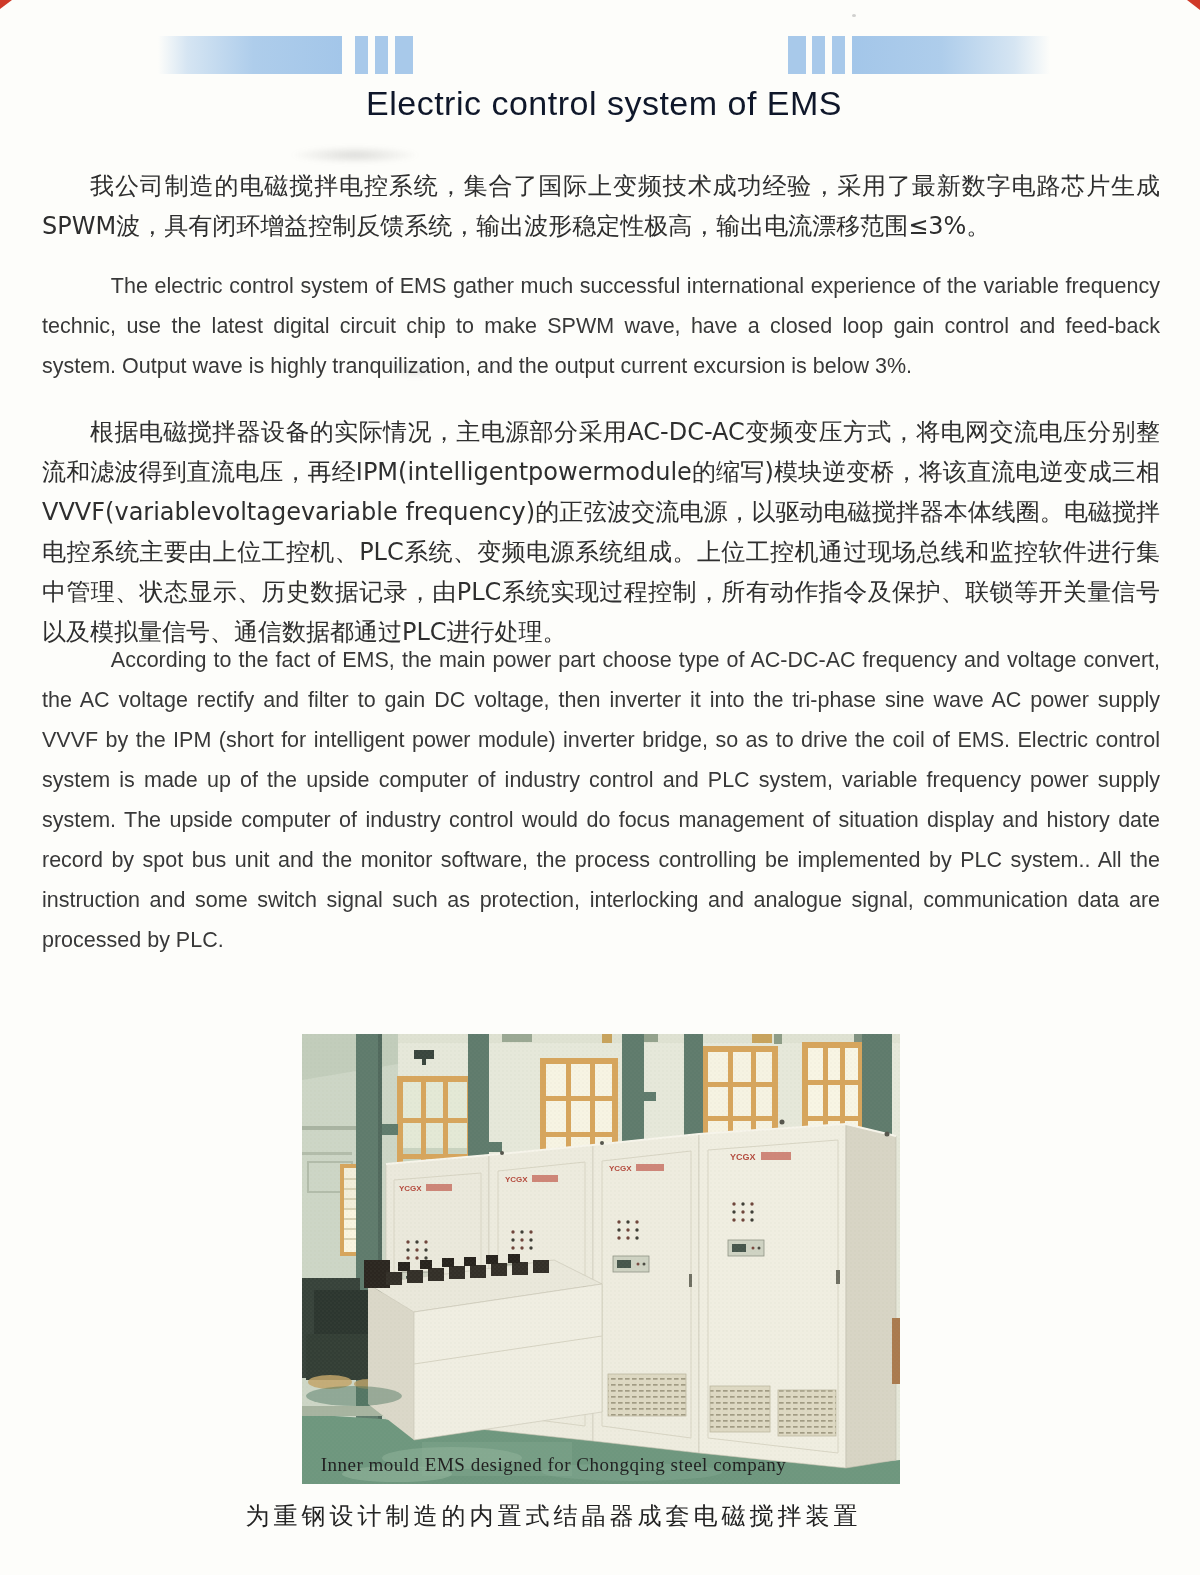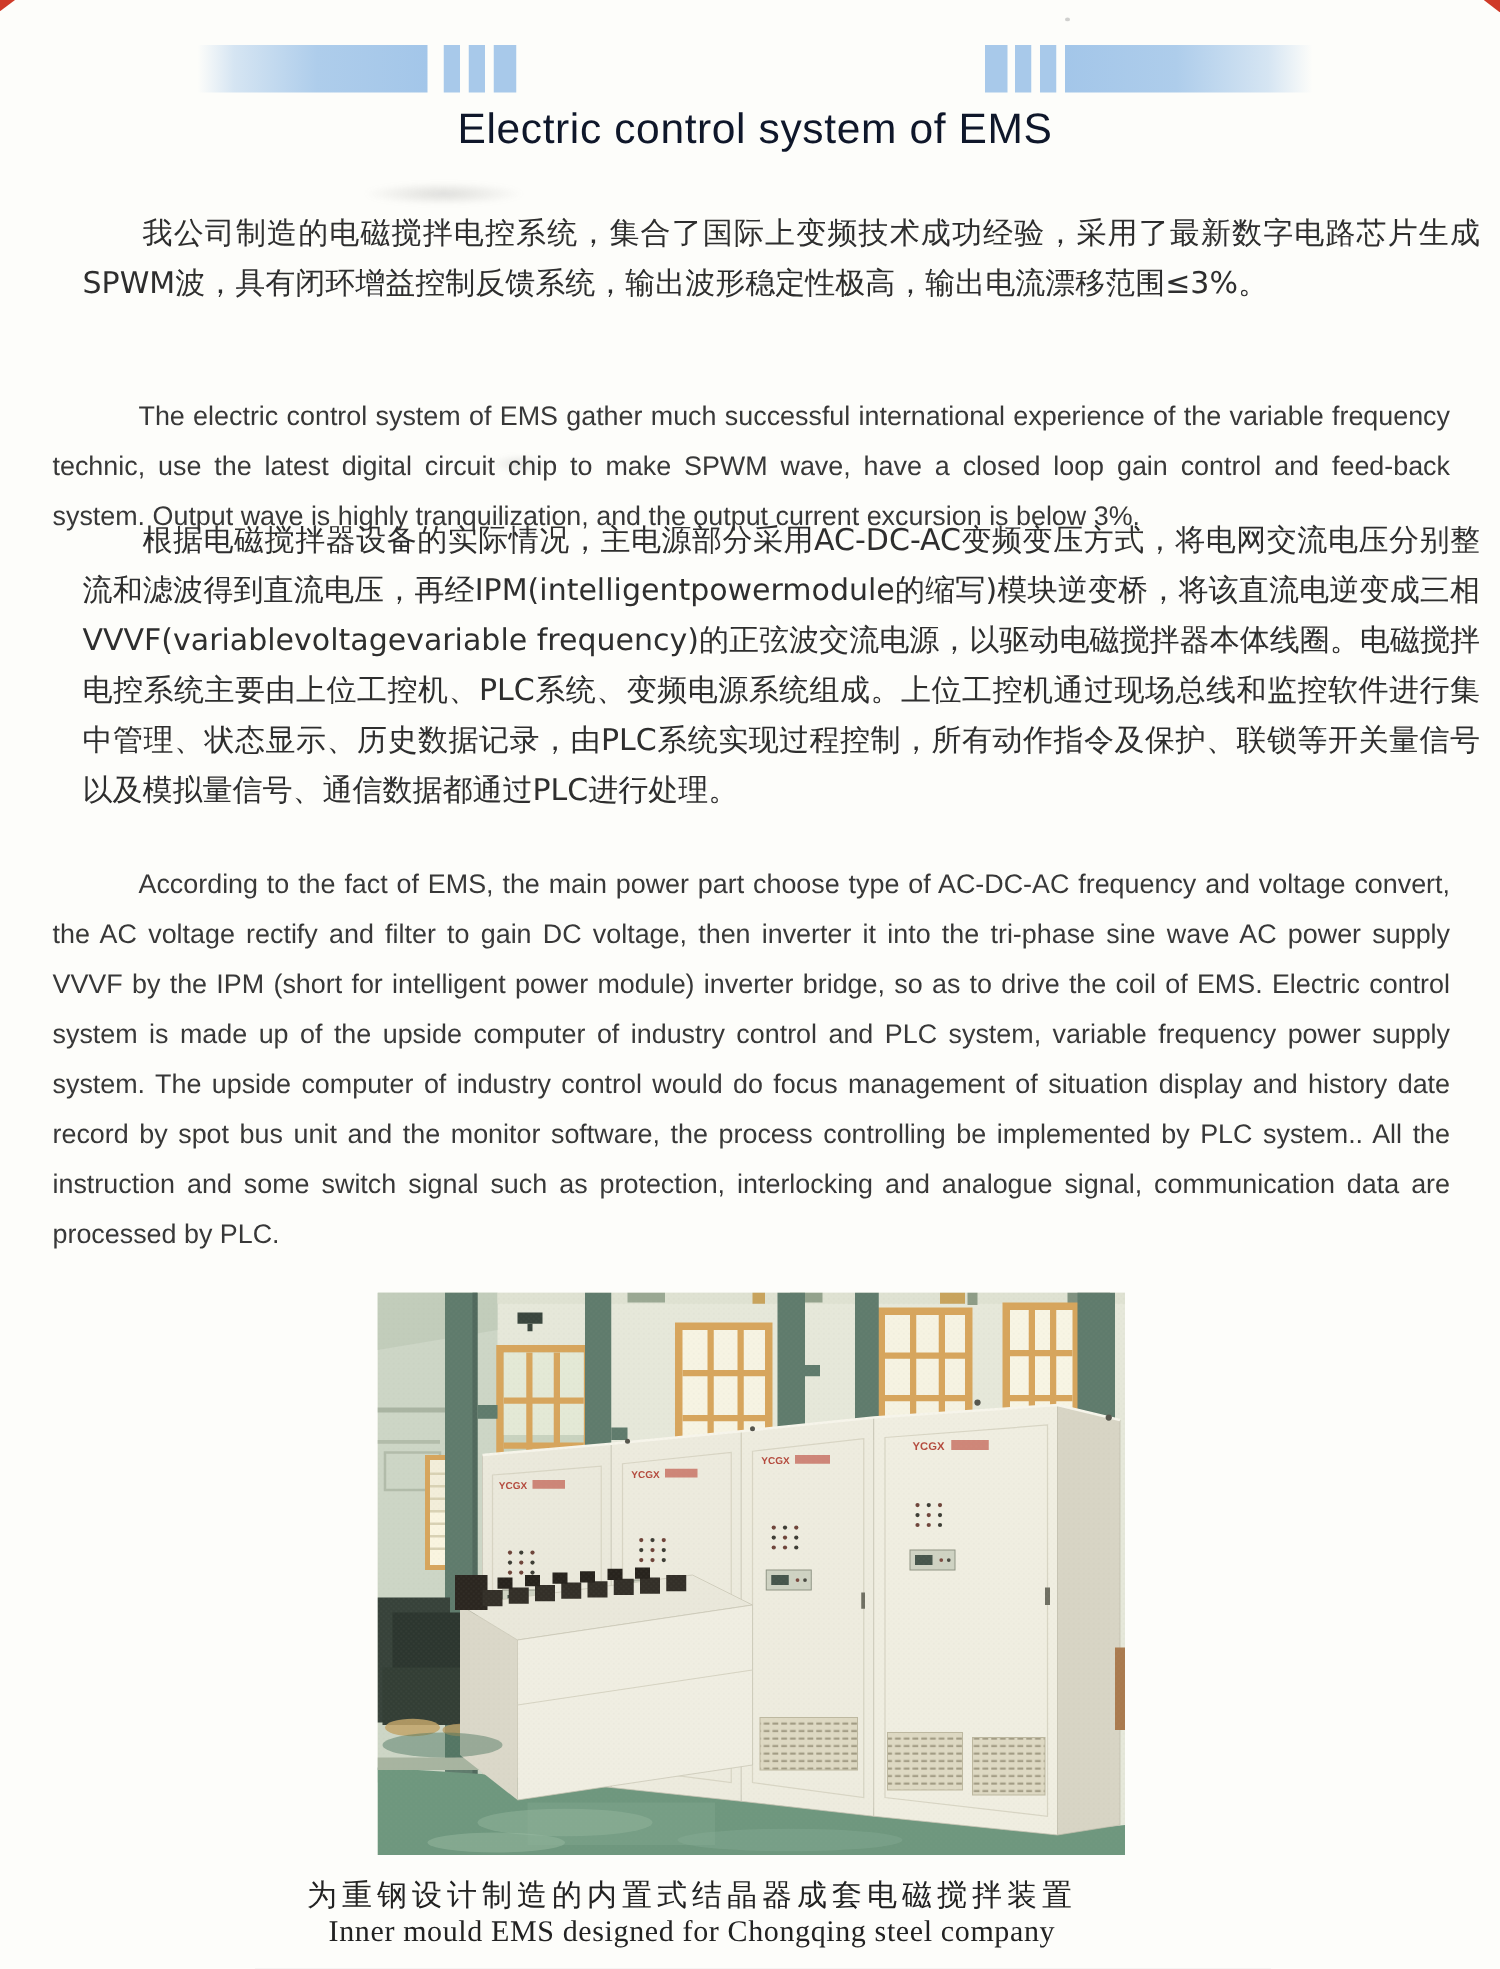--- a/index.html
+++ b/index.html
@@ -32,38 +32,38 @@
     font-size:45px;font-weight:bold;color:#111;letter-spacing:5px;line-height:56px;
   }
   .page-subtitle{
     position:absolute;left:4px;top:84px;width:1200px;text-align:center;
     font-size:34px;font-weight:400;color:#0f172a;letter-spacing:.5px;
   }
 
   
   .para{position:absolute;left:42px;width:1118px;text-align:justify;}
   .para-zh{font-size:24px;line-height:40px;color:#2e2e2e;text-indent:2em;
-    font-family:"DejaVu Sans","Liberation Sans",sans-serif;margin-left:24px;}
+    font-family:"DejaVu Sans","Liberation Sans",sans-serif;}
   .para-en{font-size:21.5px;line-height:40px;color:#383838;text-indent:3.2em;
-    font-family:"Liberation Sans",sans-serif;margin-top:47px;}
+    font-family:"Liberation Sans",sans-serif;}
   .p-zh1{top:166px;} .p-en1{top:266px;} .p-zh2{top:412px;} .p-en2{top:640px;}
 
   
   .smudge{position:absolute;filter:blur(2px);border-radius:50%;}
   .smudge1{left:290px;top:146px;width:130px;height:18px;
     background:radial-gradient(ellipse at center, rgba(110,110,110,.22), rgba(110,110,110,0) 70%);}
   .smudge2{left:392px;top:364px;width:46px;height:14px;
     background:radial-gradient(ellipse at center, rgba(120,120,120,.2), rgba(120,120,120,0) 70%);}
 
   
   .photo{position:absolute;left:302px;top:1034px;width:598px;height:450px;}
   .caption{position:absolute;left:0;width:1107px;text-align:center;color:#222;
     font-family:"Liberation Serif",serif;}
   .cap-zh{top:1500px;font-size:24px;letter-spacing:4px;}
-  .cap-en{top:1533px;font-size:24px;letter-spacing:.5px;}
+  .cap-en{top:1454px;font-size:19px;letter-spacing:.5px;}
 </style>
 </head>
 <body>
 
 <div class="page">
 
   <div class="corner corner-tl"></div>
   <div class="corner corner-tr"></div>
   <div class="speck"></div>
 

